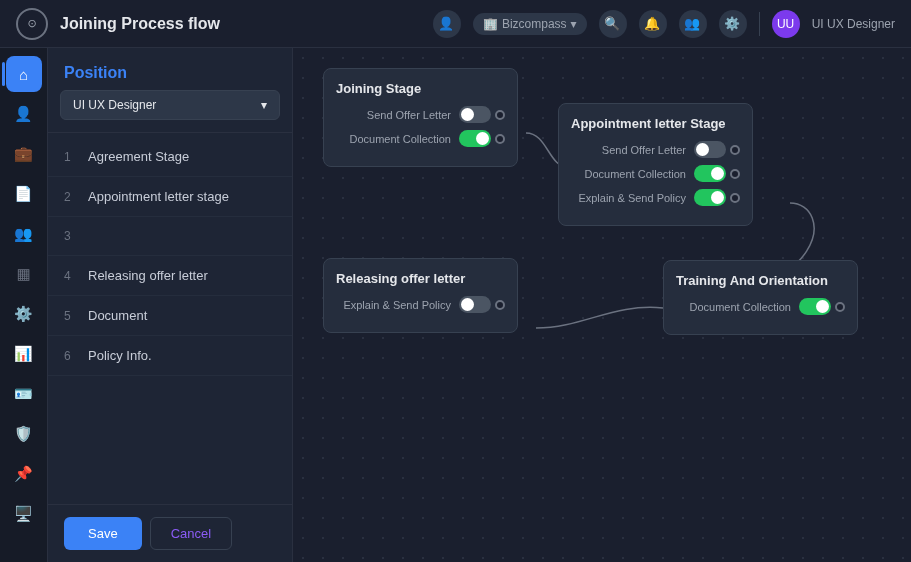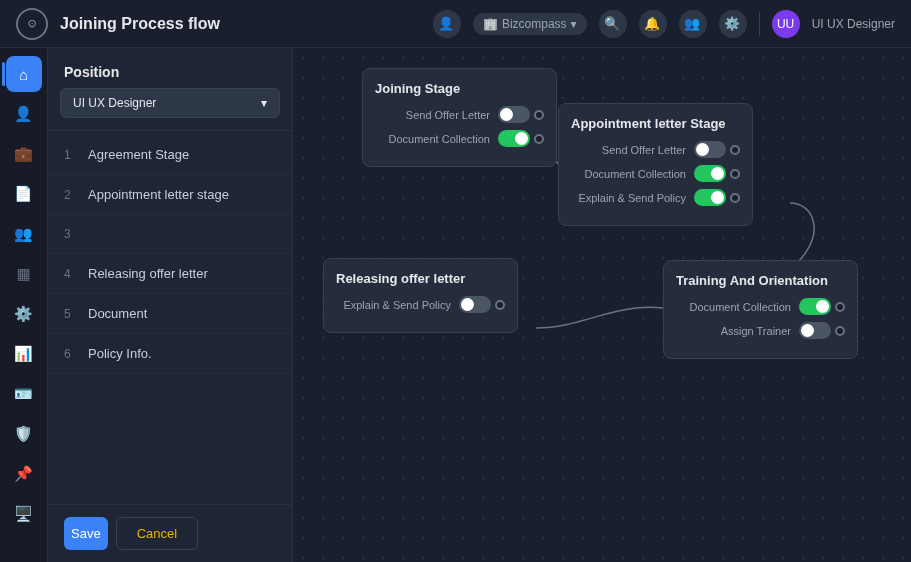--- a/index.html
+++ b/index.html
@@ -108,23 +108,23 @@
     .left-panel {
       width: 245px;
       background: #1e2535;
       border-right: 1px solid #2a3040;
       display: flex;
       flex-direction: column;
       flex-shrink: 0;
     }
     .left-panel-header {
       padding: 16px 16px 8px;
-      font-size: 14px;
+      font-size: 16px;
       font-weight: 600;
-      color: #e5e5e5;
+      color: #3b82f6;
     }
     .position-select {
       margin: 0 12px 8px;
       background: #2d3748;
       border: 1px solid #374151;
       border-radius: 6px;
       padding: 7px 12px;
       color: #e5e7eb;
       font-size: 12px;
       display: flex;
@@ -165,28 +165,28 @@
       padding: 12px 16px;
       display: flex;
       gap: 8px;
       border-top: 1px solid #2a3040;
     }
     .btn-save {
       background: #3b82f6;
       color: white;
       border: none;
       border-radius: 6px;
-      padding: 8px 7px;
+      padding: 8px 24px;
       font-size: 13px;
       font-weight: 500;
       cursor: pointer;
     }
     .btn-cancel {
       background: transparent;
-      color: #eab308;
+      color: #8b5cf6;
       border: 1px solid #374151;
       border-radius: 6px;
       padding: 8px 20px;
       font-size: 13px;
       cursor: pointer;
     }
 
     
     .canvas-area {
       flex: 1;
@@ -350,21 +350,21 @@
 
     <svg class="connections-svg">
 
       <path d="M 233 85 C 255 85, 255 120, 277 120" stroke="#6b7280" stroke-width="1.5" fill="none"></path>
 
       <path d="M 497 155 C 540 155, 540 250, 372 255" stroke="#6b7280" stroke-width="1.5" fill="none"></path>
 
       <path d="M 243 280 C 290 280, 320 255, 370 260" stroke="#6b7280" stroke-width="1.5" fill="none"></path>
     </svg>
 
-    <div class="flow-card" style="left:30px; top:20px;margin-left:39px;">
+    <div class="flow-card" style="left:30px; top:20px;">
       <div class="flow-card-title">Joining Stage</div>
       <div class="flow-row">
         <span class="flow-row-label">Send Offer Letter</span>
         <div class="toggle-group">
           <div class="toggle off"></div>
           <div class="conn-dot" style="position:relative; width:10px; height:10px; border-radius:50%; background:#1a1f2e; border:2px solid #6b7280; display:inline-block;"></div>
         </div>
       </div>
       <div class="flow-row">
         <span class="flow-row-label">Document Collection</span>
@@ -413,23 +413,16 @@
 
     <div class="flow-card" style="left:370px; top:212px;">
       <div class="flow-card-title">Training And Orientation</div>
       <div class="flow-row">
         <span class="flow-row-label">Document Collection</span>
         <div class="toggle-group">
           <div class="toggle on"></div>
           <div style="width:10px; height:10px; border-radius:50%; background:#1a1f2e; border:2px solid #6b7280; display:inline-block;"></div>
         </div>
       </div>
-      <div class="flow-row">
-        <span class="flow-row-label">Assign Trainer</span>
-        <div class="toggle-group">
-          <div class="toggle off"></div>
-          <div style="width:10px; height:10px; border-radius:50%; background:#1a1f2e; border:2px solid #6b7280; display:inline-block;"></div>
-        </div>
-      </div>
     </div>
 
   </div>
 </div>
 
 </body></html>

